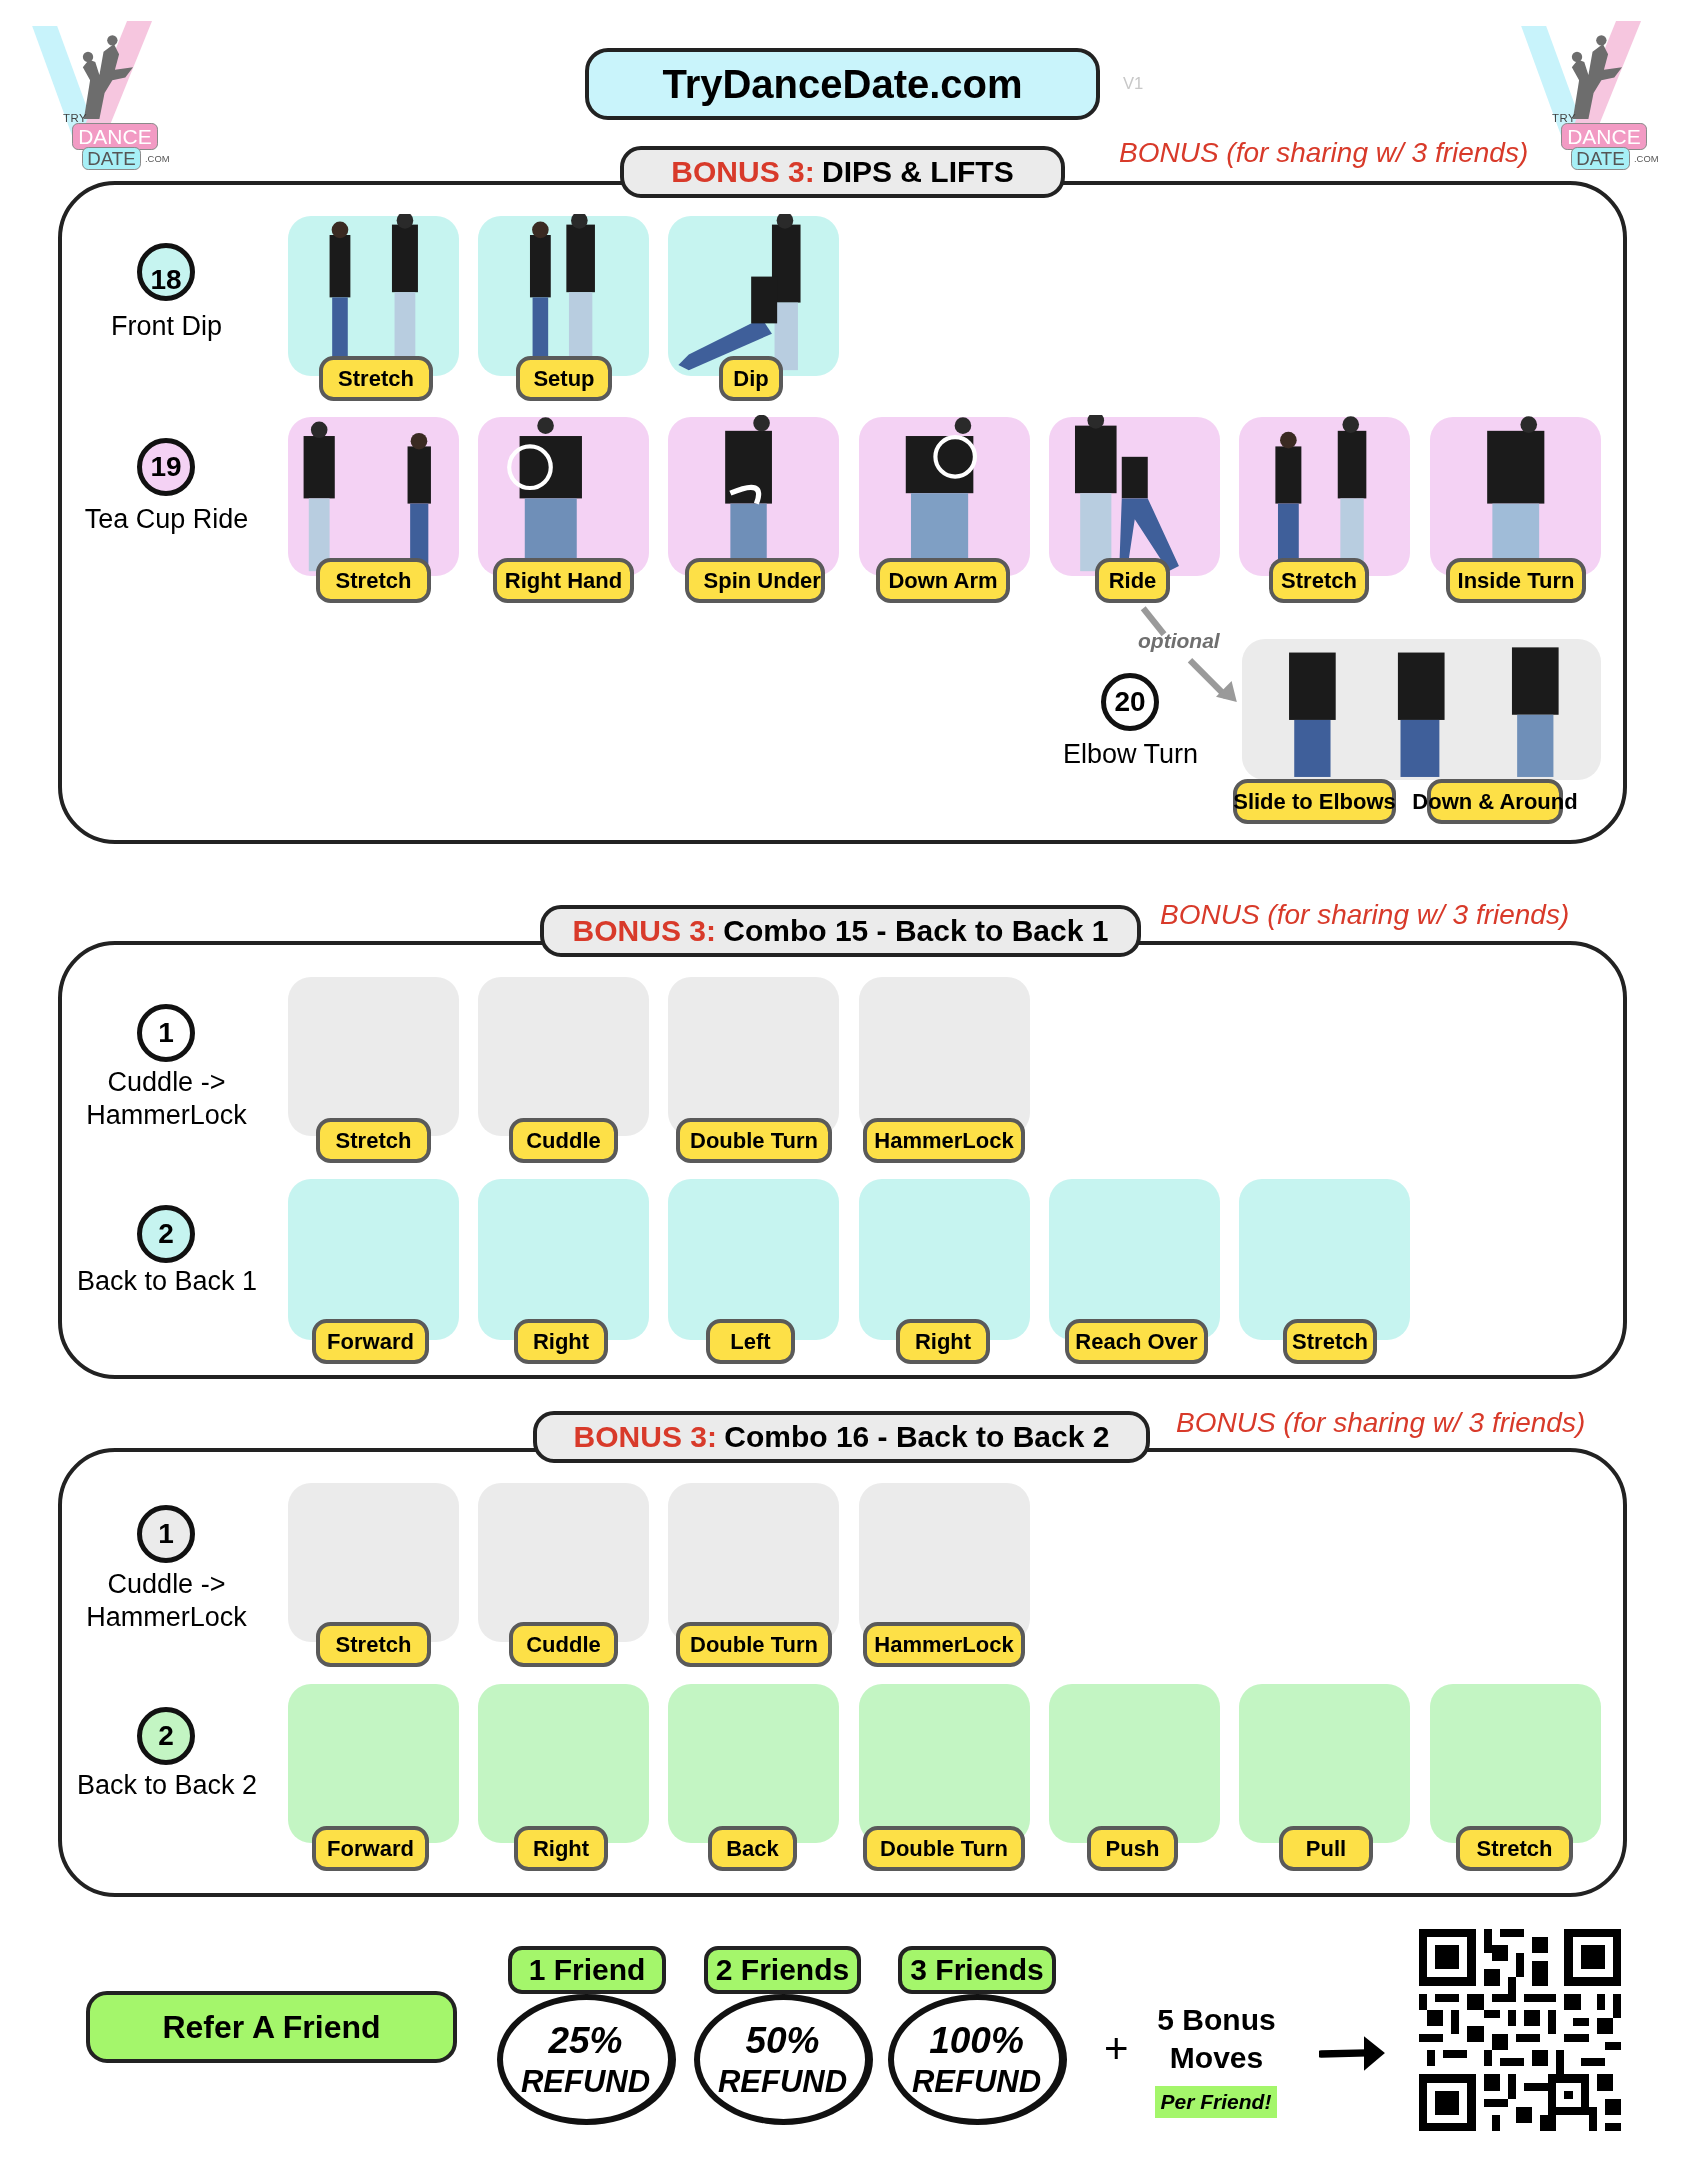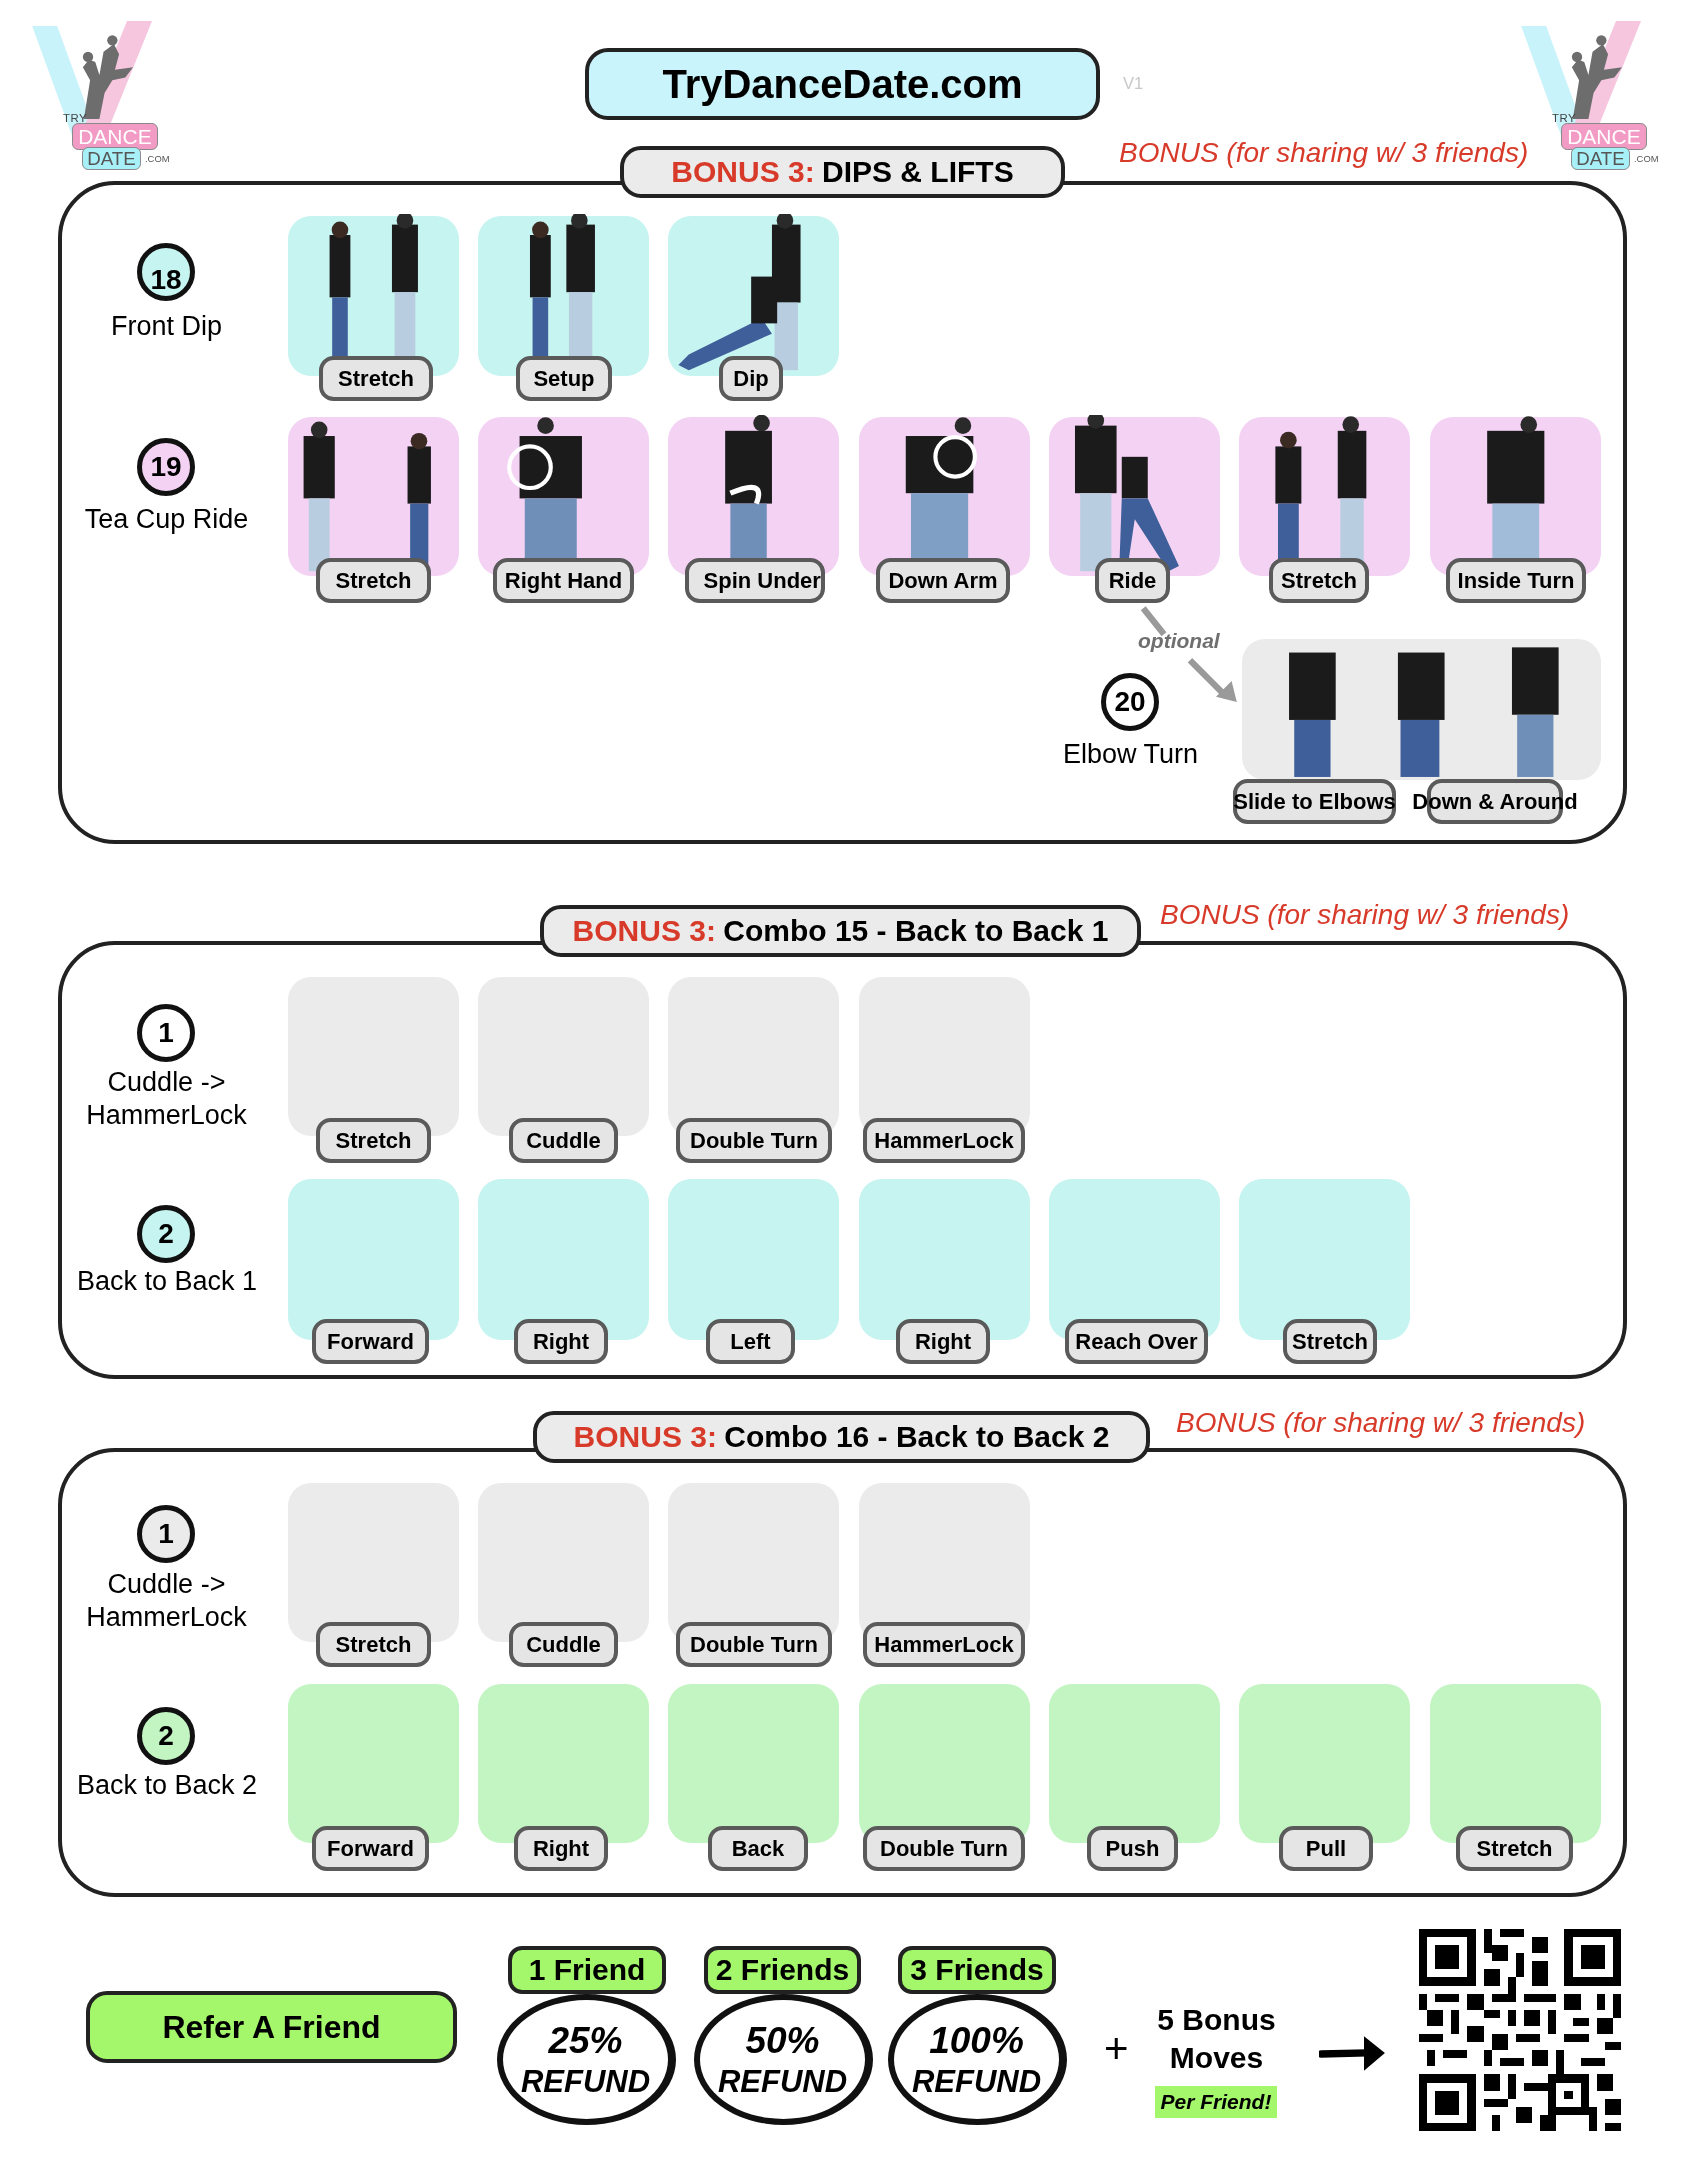--- a/index.html
+++ b/index.html
@@ -39,21 +39,21 @@
 
   
   .step-circle { width:58px; height:58px; border:5.2px solid #111; border-radius:50%;
                  display:flex; align-items:center; justify-content:center;
                  font-weight:bold; font-size:28px; }
   .step-name { width:187px; text-align:center; font-size:27px; line-height:33px; }
 
   
   .tile { width:171px; border-radius:23px; }
   .tile .fig { position:absolute; bottom:2.1px; }
-  .move-label { height:45px; background:#e5e5e5; border:4.2px solid #5a5a5a; border-radius:14.6px;
+  .move-label { height:45px; background:#fde047; border:4.2px solid #5a5a5a; border-radius:14.6px;
                 display:flex; align-items:center; justify-content:center;
                 font-weight:bold; font-size:22px; padding:0 13.5px; white-space:nowrap; }
 
   .optional { color:#6f6f6f; font-style:italic; font-weight:bold; font-size:21px; }
 
   
   .refer-btn { background:#a4f66b; border:4.7px solid #222; border-radius:21px;
                display:flex; align-items:center; justify-content:center;
                font-weight:bold; font-size:32px; }
   .friend-badge { background:#a4f66b; border:4.2px solid #222; border-radius:14px;
@@ -326,21 +326,21 @@
 <div class="abs step-circle" style="left:137px; top:1707px; background:#c3f5c3;">
   <span>2</span>
 </div>
 <div class="abs step-name" style="left:68px; top:1769px; width:198px;">Back to Back 2</div>
 
 <div class="abs tile" style="left:288px; top:1684px; height:159px; background:#c3f5c3;"></div>
 <div class="abs move-label" style="left:312px; top:1826px; width:117px;">Forward</div>
 <div class="abs tile" style="left:478px; top:1684px; height:159px; background:#c3f5c3;"></div>
 <div class="abs move-label" style="left:514px; top:1826px; width:94px;">Right</div>
 <div class="abs tile" style="left:668px; top:1684px; height:159px; background:#c3f5c3;"></div>
-<div class="abs move-label" style="left:708px; top:1826px; width:100px;">Back</div>
+<div class="abs move-label" style="left:708px; top:1826px; width:89px;">Back</div>
 <div class="abs tile" style="left:859px; top:1684px; height:159px; background:#c3f5c3;"></div>
 <div class="abs move-label" style="left:863px; top:1826px; width:162px;">Double Turn</div>
 <div class="abs tile" style="left:1049px; top:1684px; height:159px; background:#c3f5c3;"></div>
 <div class="abs move-label" style="left:1087px; top:1826px; width:91px;">Push</div>
 <div class="abs tile" style="left:1239px; top:1684px; height:159px; background:#c3f5c3;"></div>
 <div class="abs move-label" style="left:1279px; top:1826px; width:94px;">Pull</div>
 <div class="abs tile" style="left:1430px; top:1684px; height:159px; background:#c3f5c3;"></div>
 <div class="abs move-label" style="left:1456px; top:1826px; width:117px;">Stretch</div>
 
 <div class="abs refer-btn" style="left:86px; top:1991px; width:371px; height:72px;">

